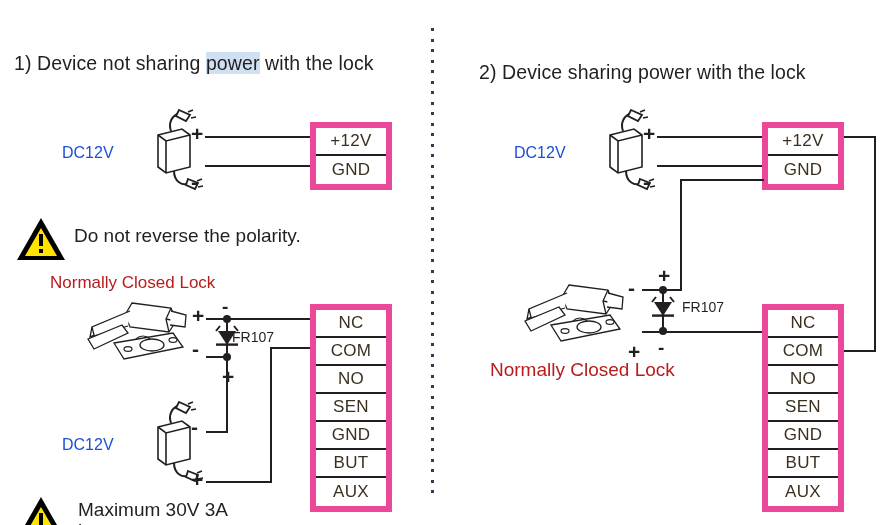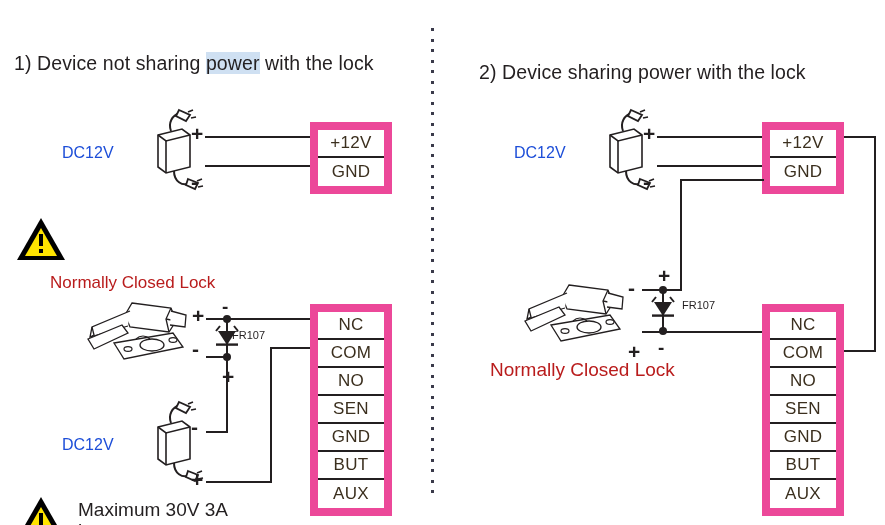--- a/index.html
+++ b/index.html
@@ -32,26 +32,26 @@
     position:absolute;font-size:16px;color:#1d4ed8;white-space:nowrap;
   }
   .sec-label{
     position:absolute;font-size:17px;color:#b91c1c;white-space:nowrap;
   }
   .sign{
     position:absolute;font-size:21px;font-weight:bold;color:#231f20;
     line-height:1;
   }
   .fr107{
-    position:absolute;font-size:11px;color:#231f20;white-space:nowrap;
+    position:absolute;font-size:14px;color:#231f20;white-space:nowrap;
   }
 
   
   .term{
-    position:absolute;border:8px solid #ec4899;background:#fff;
+    position:absolute;border:6px solid #ec4899;background:#fff;
     box-sizing:border-box;
   }
   .term .row{
     height:28px;border-bottom:2px solid #231f20;box-sizing:border-box;
     display:flex;align-items:center;justify-content:center;
     font-size:17px;color:#3b2f1e;letter-spacing:0.3px;
   }
   .term .row:last-child{border-bottom:none;}
 
   
@@ -106,20 +106,21 @@
   </div>
 
   <div class="warn" style="left:16px;top:176px;">
     <svg width="50" height="44" viewBox="0 0 50 44">
       <path d="M25 1 L49 43 L1 43 Z" fill="#000000"></path>
       <path d="M25 11 L41 39 L9 39 Z" fill="#ffe400"></path>
       <rect x="23" y="17" width="4" height="12" fill="#000000"></rect>
       <rect x="23" y="32" width="4" height="4" fill="#000000"></rect>
     </svg>
   </div>
+  <div class="warn-text" style="left:74px;top:184px;">Do not reverse the polarity.</div>
 
   <div class="sec-label" style="left:50px;top:232px;">Normally Closed Lock</div>
 
   <div style="position:absolute;left:70px;top:258px;">
     <svg width="125" height="62" viewBox="0 0 125 62">
       <path d="M62 4 L101 9 L106 22 L99 33 L60 28 L55 16 Z" fill="#fff" stroke="#231f20" stroke-width="1.3"></path>
       <path d="M101 9 L96 20 L99 33" fill="none" stroke="#231f20" stroke-width="1.3"></path>
       <path d="M96 20 L106 22" fill="none" stroke="#231f20" stroke-width="1.3"></path>
       <path d="M101 12 L116 16 L115 28 L100 26" fill="#fff" stroke="#231f20" stroke-width="1.3"></path>
       <path d="M60 12 L22 28 L20 38 L58 27" fill="#fff" stroke="#231f20" stroke-width="1.3"></path>

